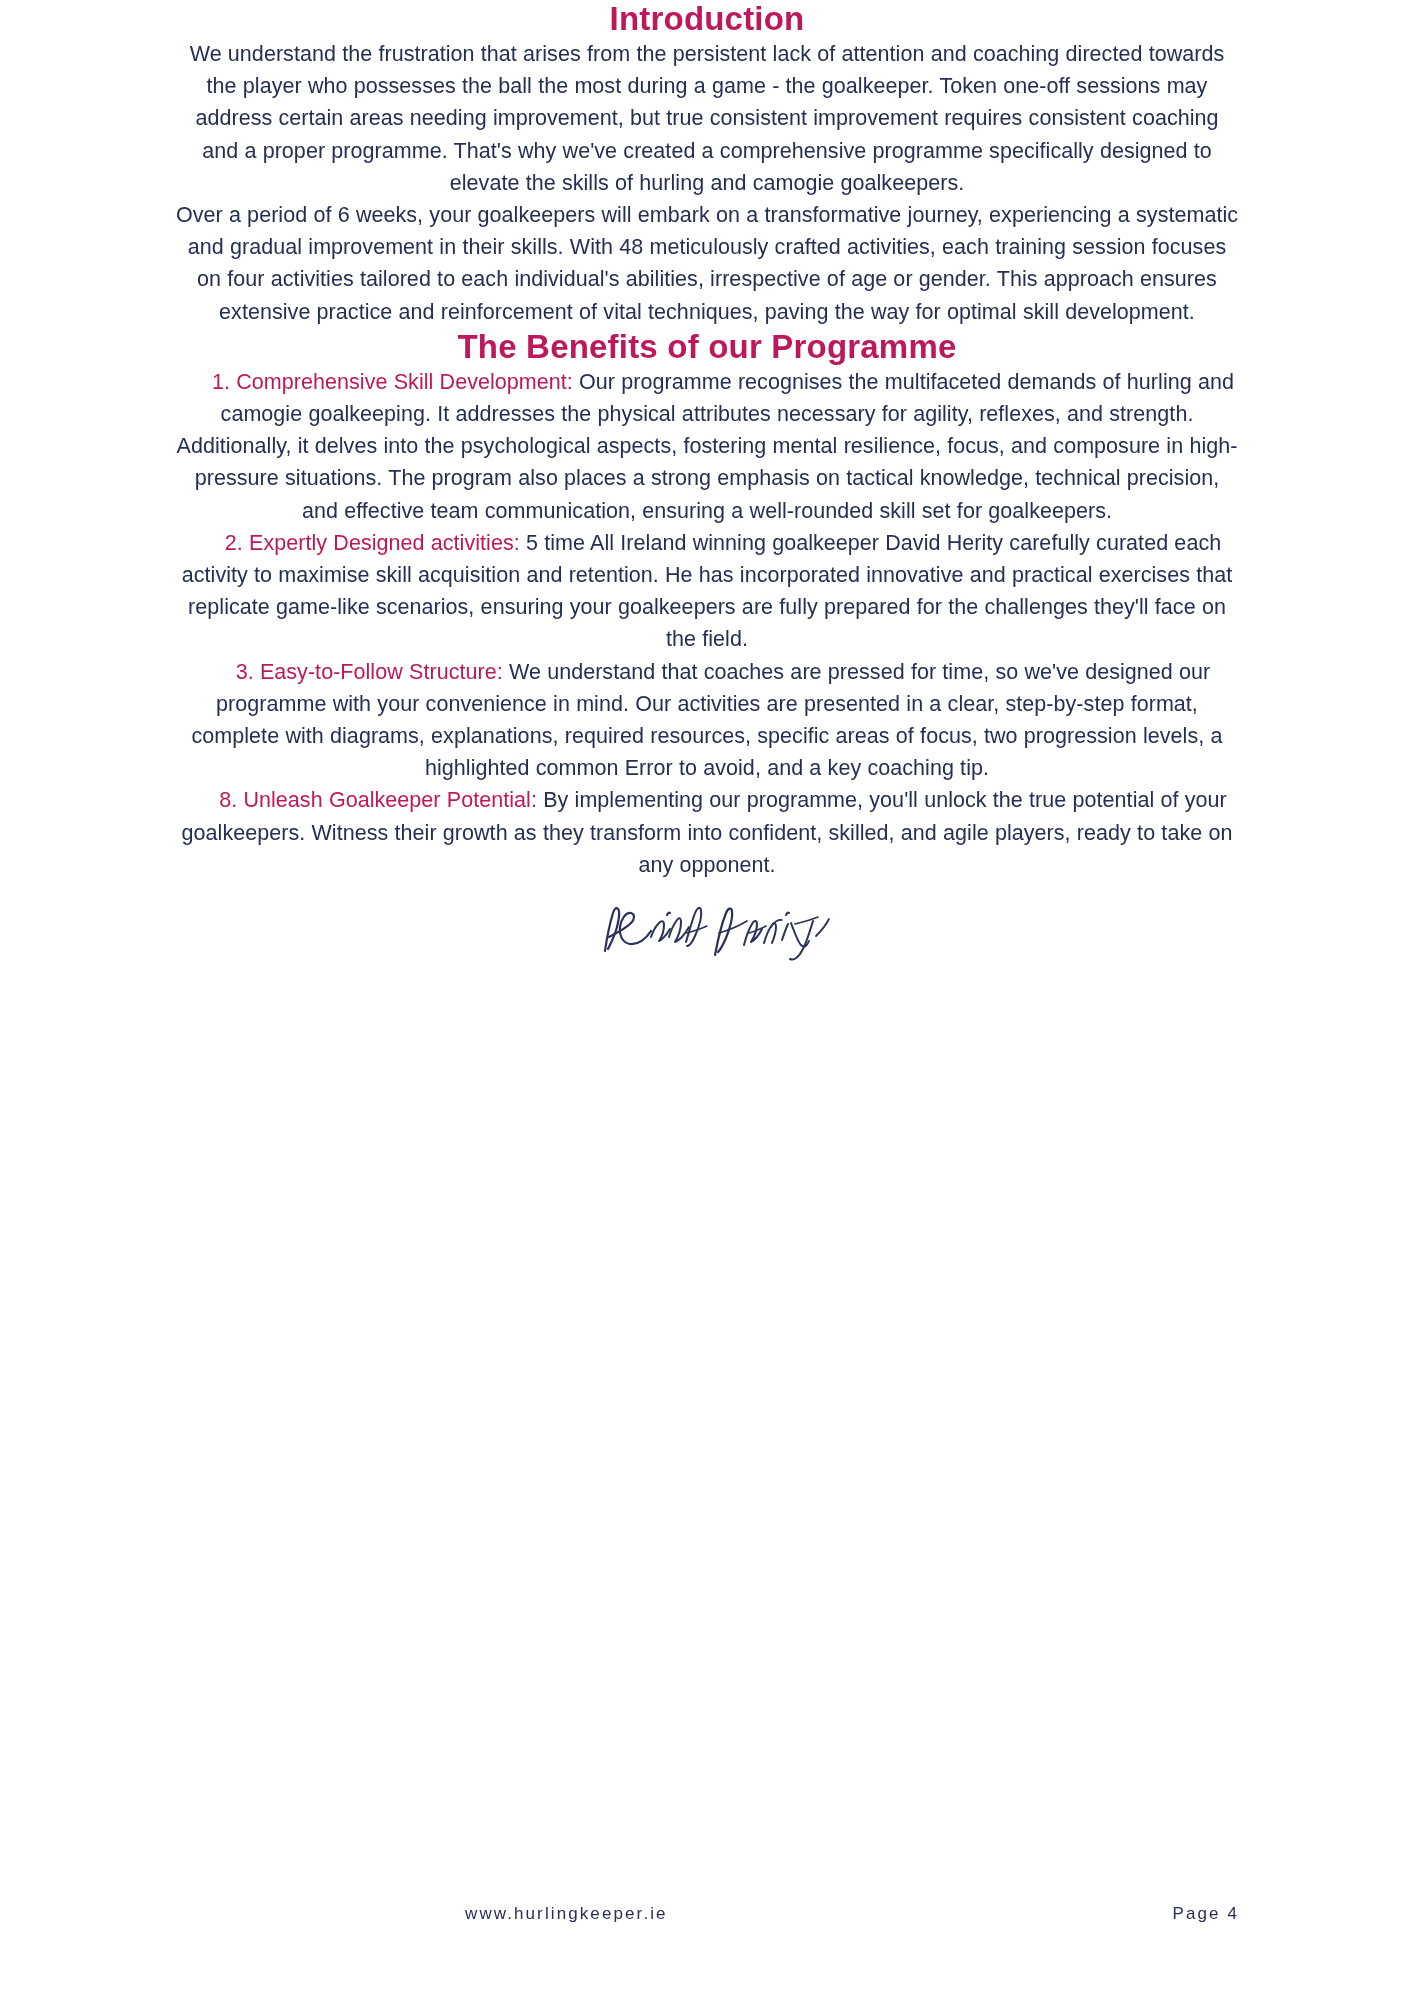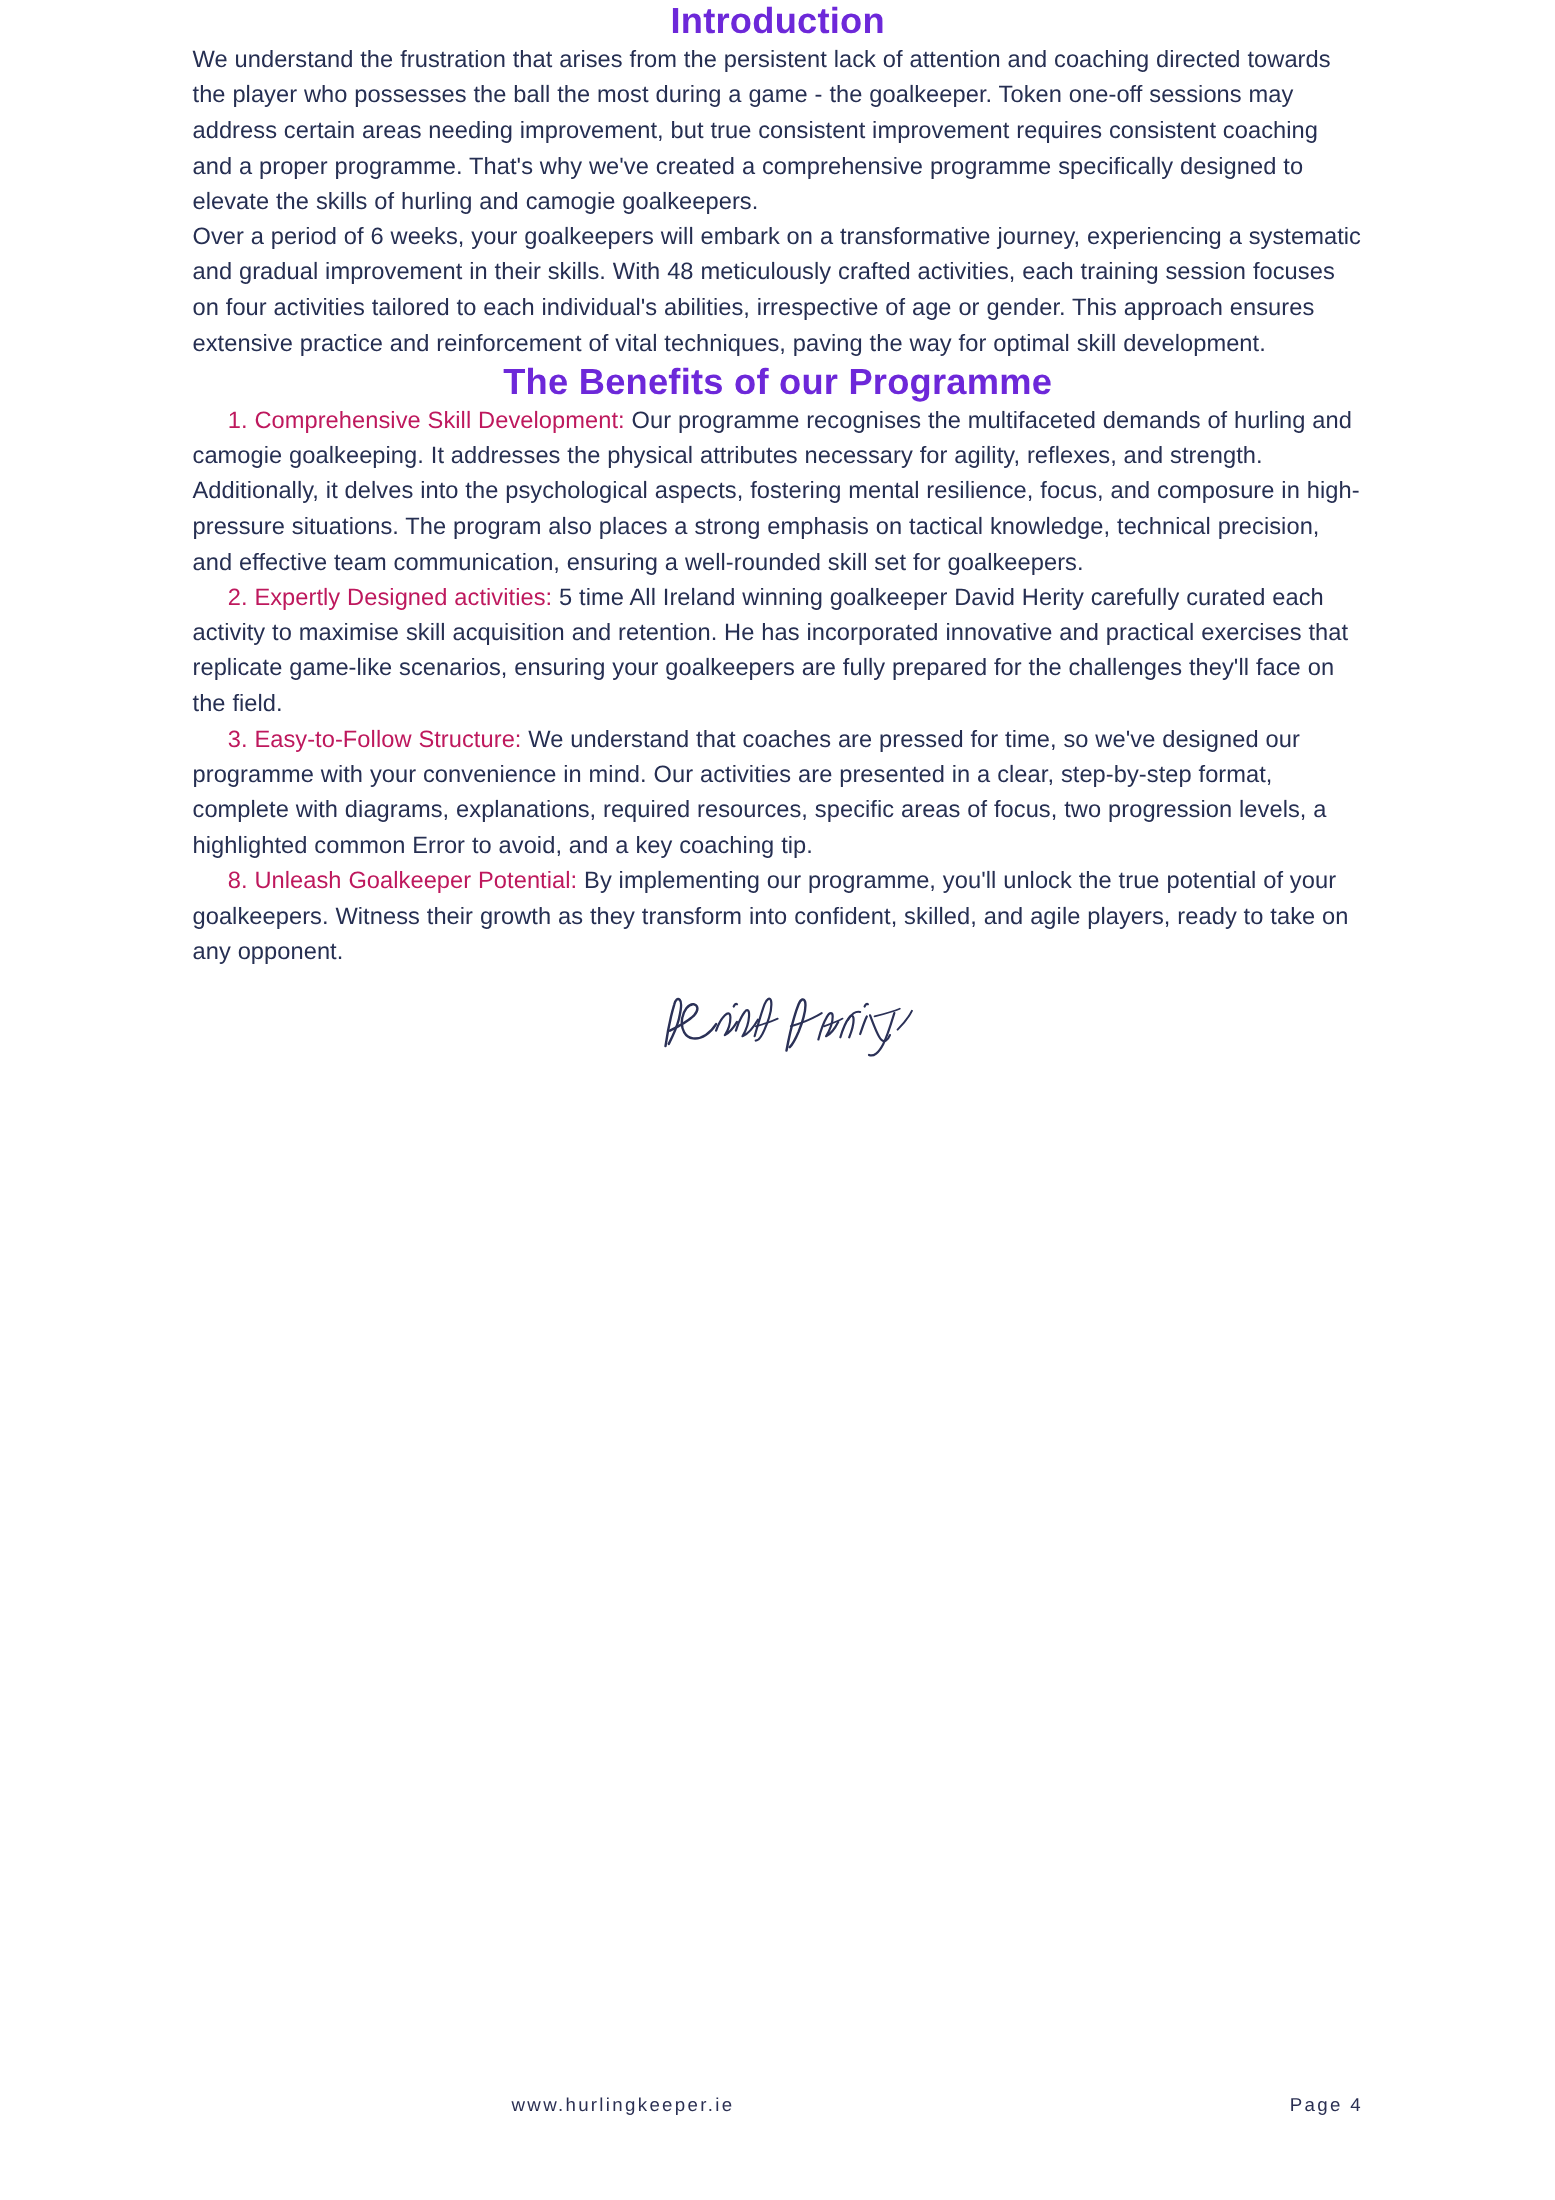--- a/index.html
+++ b/index.html
@@ -31,38 +31,39 @@
     width: 1414px;
     padding: 0 175px;
     box-sizing: border-box;
   }
 
   h1.doc-heading {
     margin: 0;
     padding: 0;
     font-size: 33px;
     font-weight: bold;
-    color: #6d28d9;
+    color: #be185d;
     text-align: center;
     letter-spacing: 0.2px;
   }
 
   .heading-intro {
     padding-top: 238px;
   }
 
   .heading-benefits {
     padding-top: 44px;
   }
 
   p.body-text {
     margin: 0;
     font-size: 21.5px;
     line-height: 32.2px;
     color: #262f52;
+    text-align: center;
     letter-spacing: 0.05px;
     word-spacing: 0.2px;
   }
 
   .p-intro-1 { margin-top: 42px; }
   .p-intro-2 { margin-top: 31px; }
 
   .benefit { margin-top: 33px; }
   .benefit-first { margin-top: 44px; }
 

